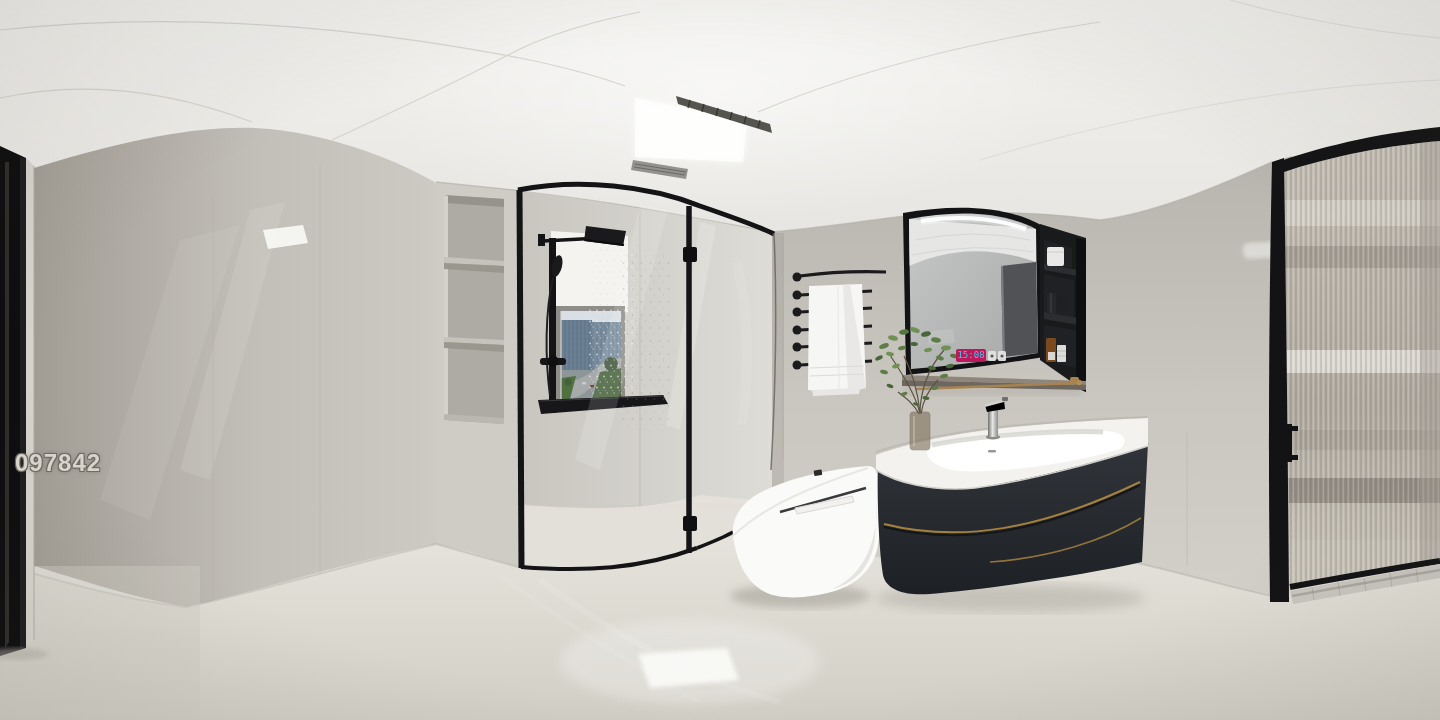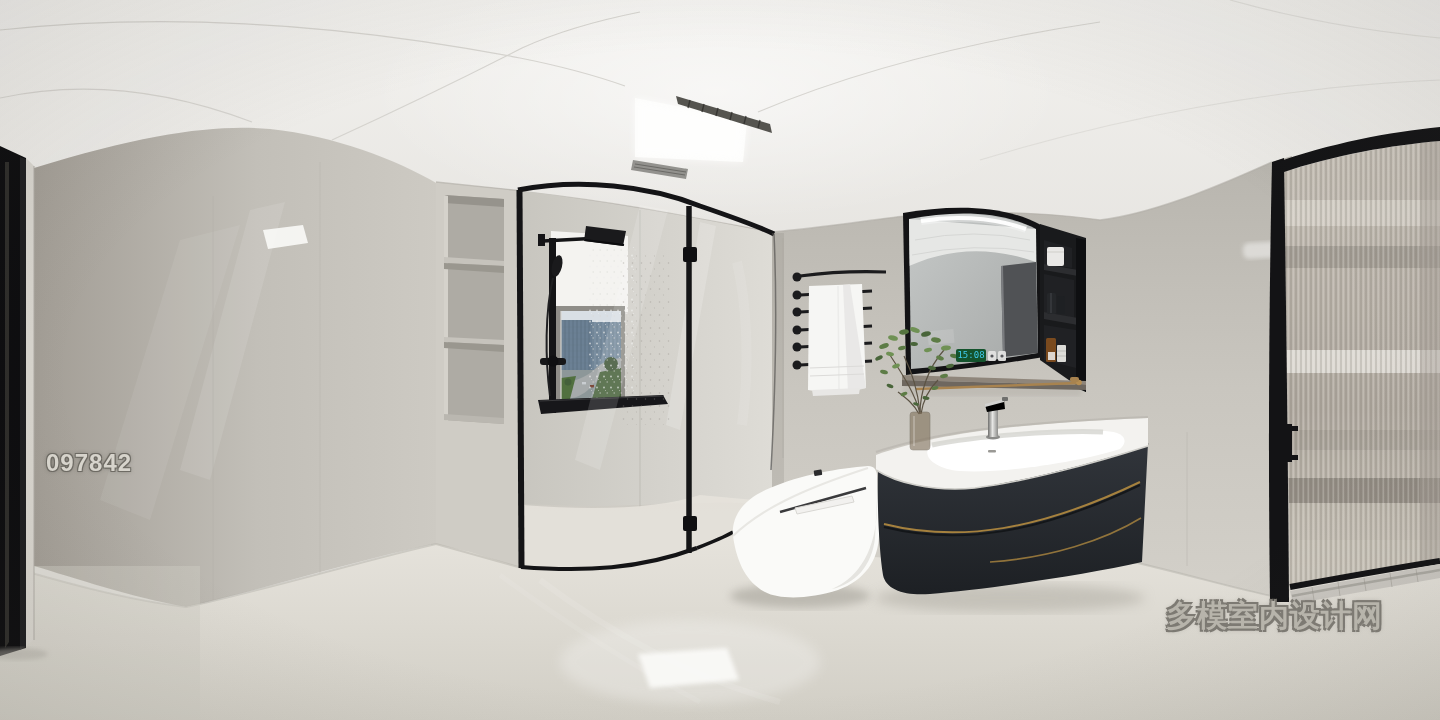--- a/index.html
+++ b/index.html
@@ -1,27 +1,27 @@
 <!DOCTYPE html>
 <html><head>
 <meta charset="utf-8">
 <style>
   html,body{margin:0;padding:0;background:#000;}
   #stage{position:relative;width:1440px;height:720px;overflow:hidden;
          font-family:"Liberation Sans", sans-serif;background:#e8e6e2;}
   #stage svg{position:absolute;left:0;top:0;}
   .wm{position:absolute;font-weight:bold;pointer-events:none;}
   #wm-id{left:15px;top:449px;font-size:24px;letter-spacing:1px;color:#d7d4cc;
-    text-shadow:-1px -1px 0 #6e6b64,1px -1px 0 #6e6b64,-1px 1px 0 #6e6b64,1px 1px 0 #6e6b64,0 0 4px rgba(60,58,52,.55);margin-left:31px;}
+    text-shadow:-1px -1px 0 #6e6b64,1px -1px 0 #6e6b64,-1px 1px 0 #6e6b64,1px 1px 0 #6e6b64,0 0 4px rgba(60,58,52,.55);}
   #wm-site{left:1166px;top:596px;font-size:30px;letter-spacing:1px;color:#b7b4ab;
     text-shadow:-2px -2px 0 #7d7a73,2px -2px 0 #7d7a73,-2px 2px 0 #7d7a73,2px 2px 0 #7d7a73,0 0 5px rgba(70,68,62,.5);}
   #wm-url{left:1170px;top:634px;font-size:24px;color:#b7b4ab;
     text-shadow:-2px -2px 0 #7d7a73,2px -2px 0 #7d7a73,-2px 2px 0 #7d7a73,2px 2px 0 #7d7a73,0 0 4px rgba(70,68,62,.5);}
   #mirror-clock{position:absolute;left:956px;top:349px;width:30px;height:13px;
-    background:#14532d;border-radius:2px;color:#3fc8e9;font-family:"DejaVu Sans Mono",monospace;
+    background:#be185d;border-radius:2px;color:#3fc8e9;font-family:"DejaVu Sans Mono",monospace;
     font-size:9px;line-height:13px;text-align:center;letter-spacing:0px;}
 </style>
 </head>
 <body>
 
 <div id="stage">
 <svg width="1440" height="720" viewBox="0 0 1440 720">
   <defs>
     <linearGradient id="ceilG" x1="0" y1="0" x2="0" y2="1">
       <stop offset="0" stop-color="#f3f2ef"></stop>
@@ -451,15 +451,14 @@
           <line x1="1390" y1="573" x2="1392" y2="587"></line>
       <line x1="1416" y1="569" x2="1418" y2="582"></line>
     </g>
     <path d="M1292,596 C1345,586 1400,577 1440,570" stroke="#8a8780" stroke-width="2.5" opacity="0.5" fill="none"></path>
   </g>
 
   <rect x="0" y="0" width="1440" height="720" fill="url(#vignette)"></rect>
 </svg>
 
 <div class="wm" id="wm-id">097842</div>
-<div class="wm" id="wm-site">多模室内设计网</div>
 <div id="mirror-clock">15:08</div>
 </div>
 
 </body></html>

